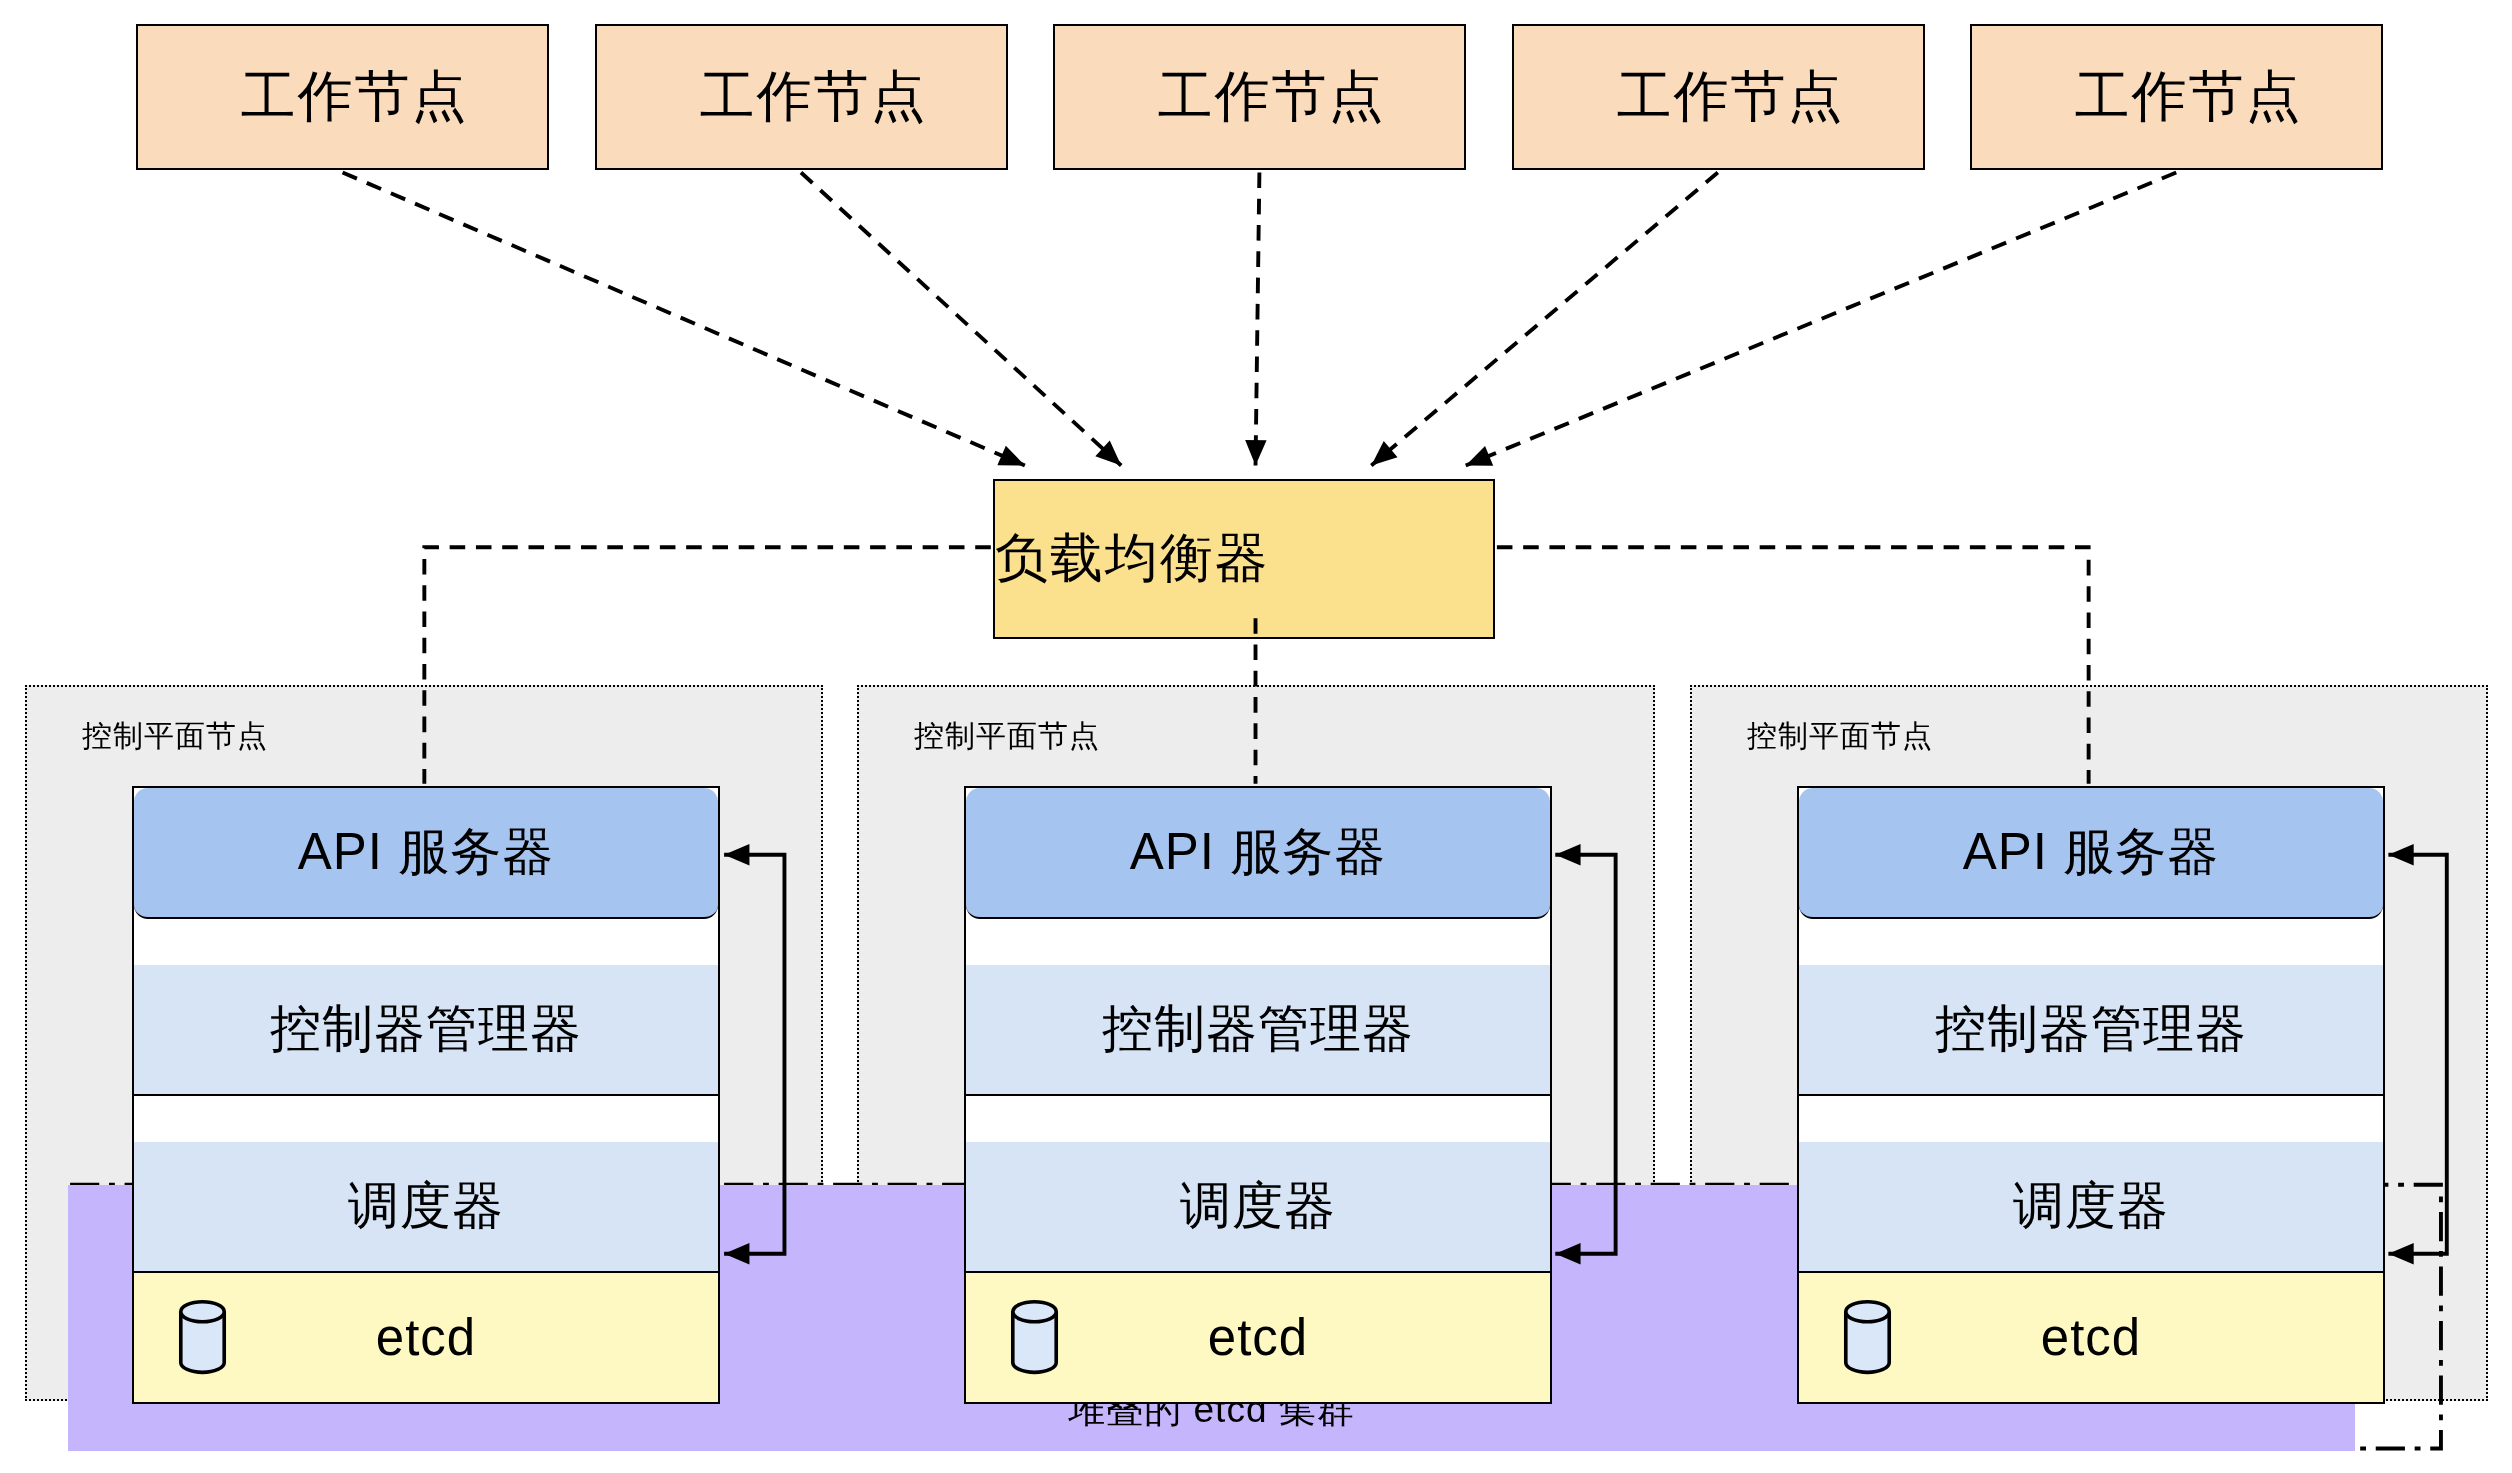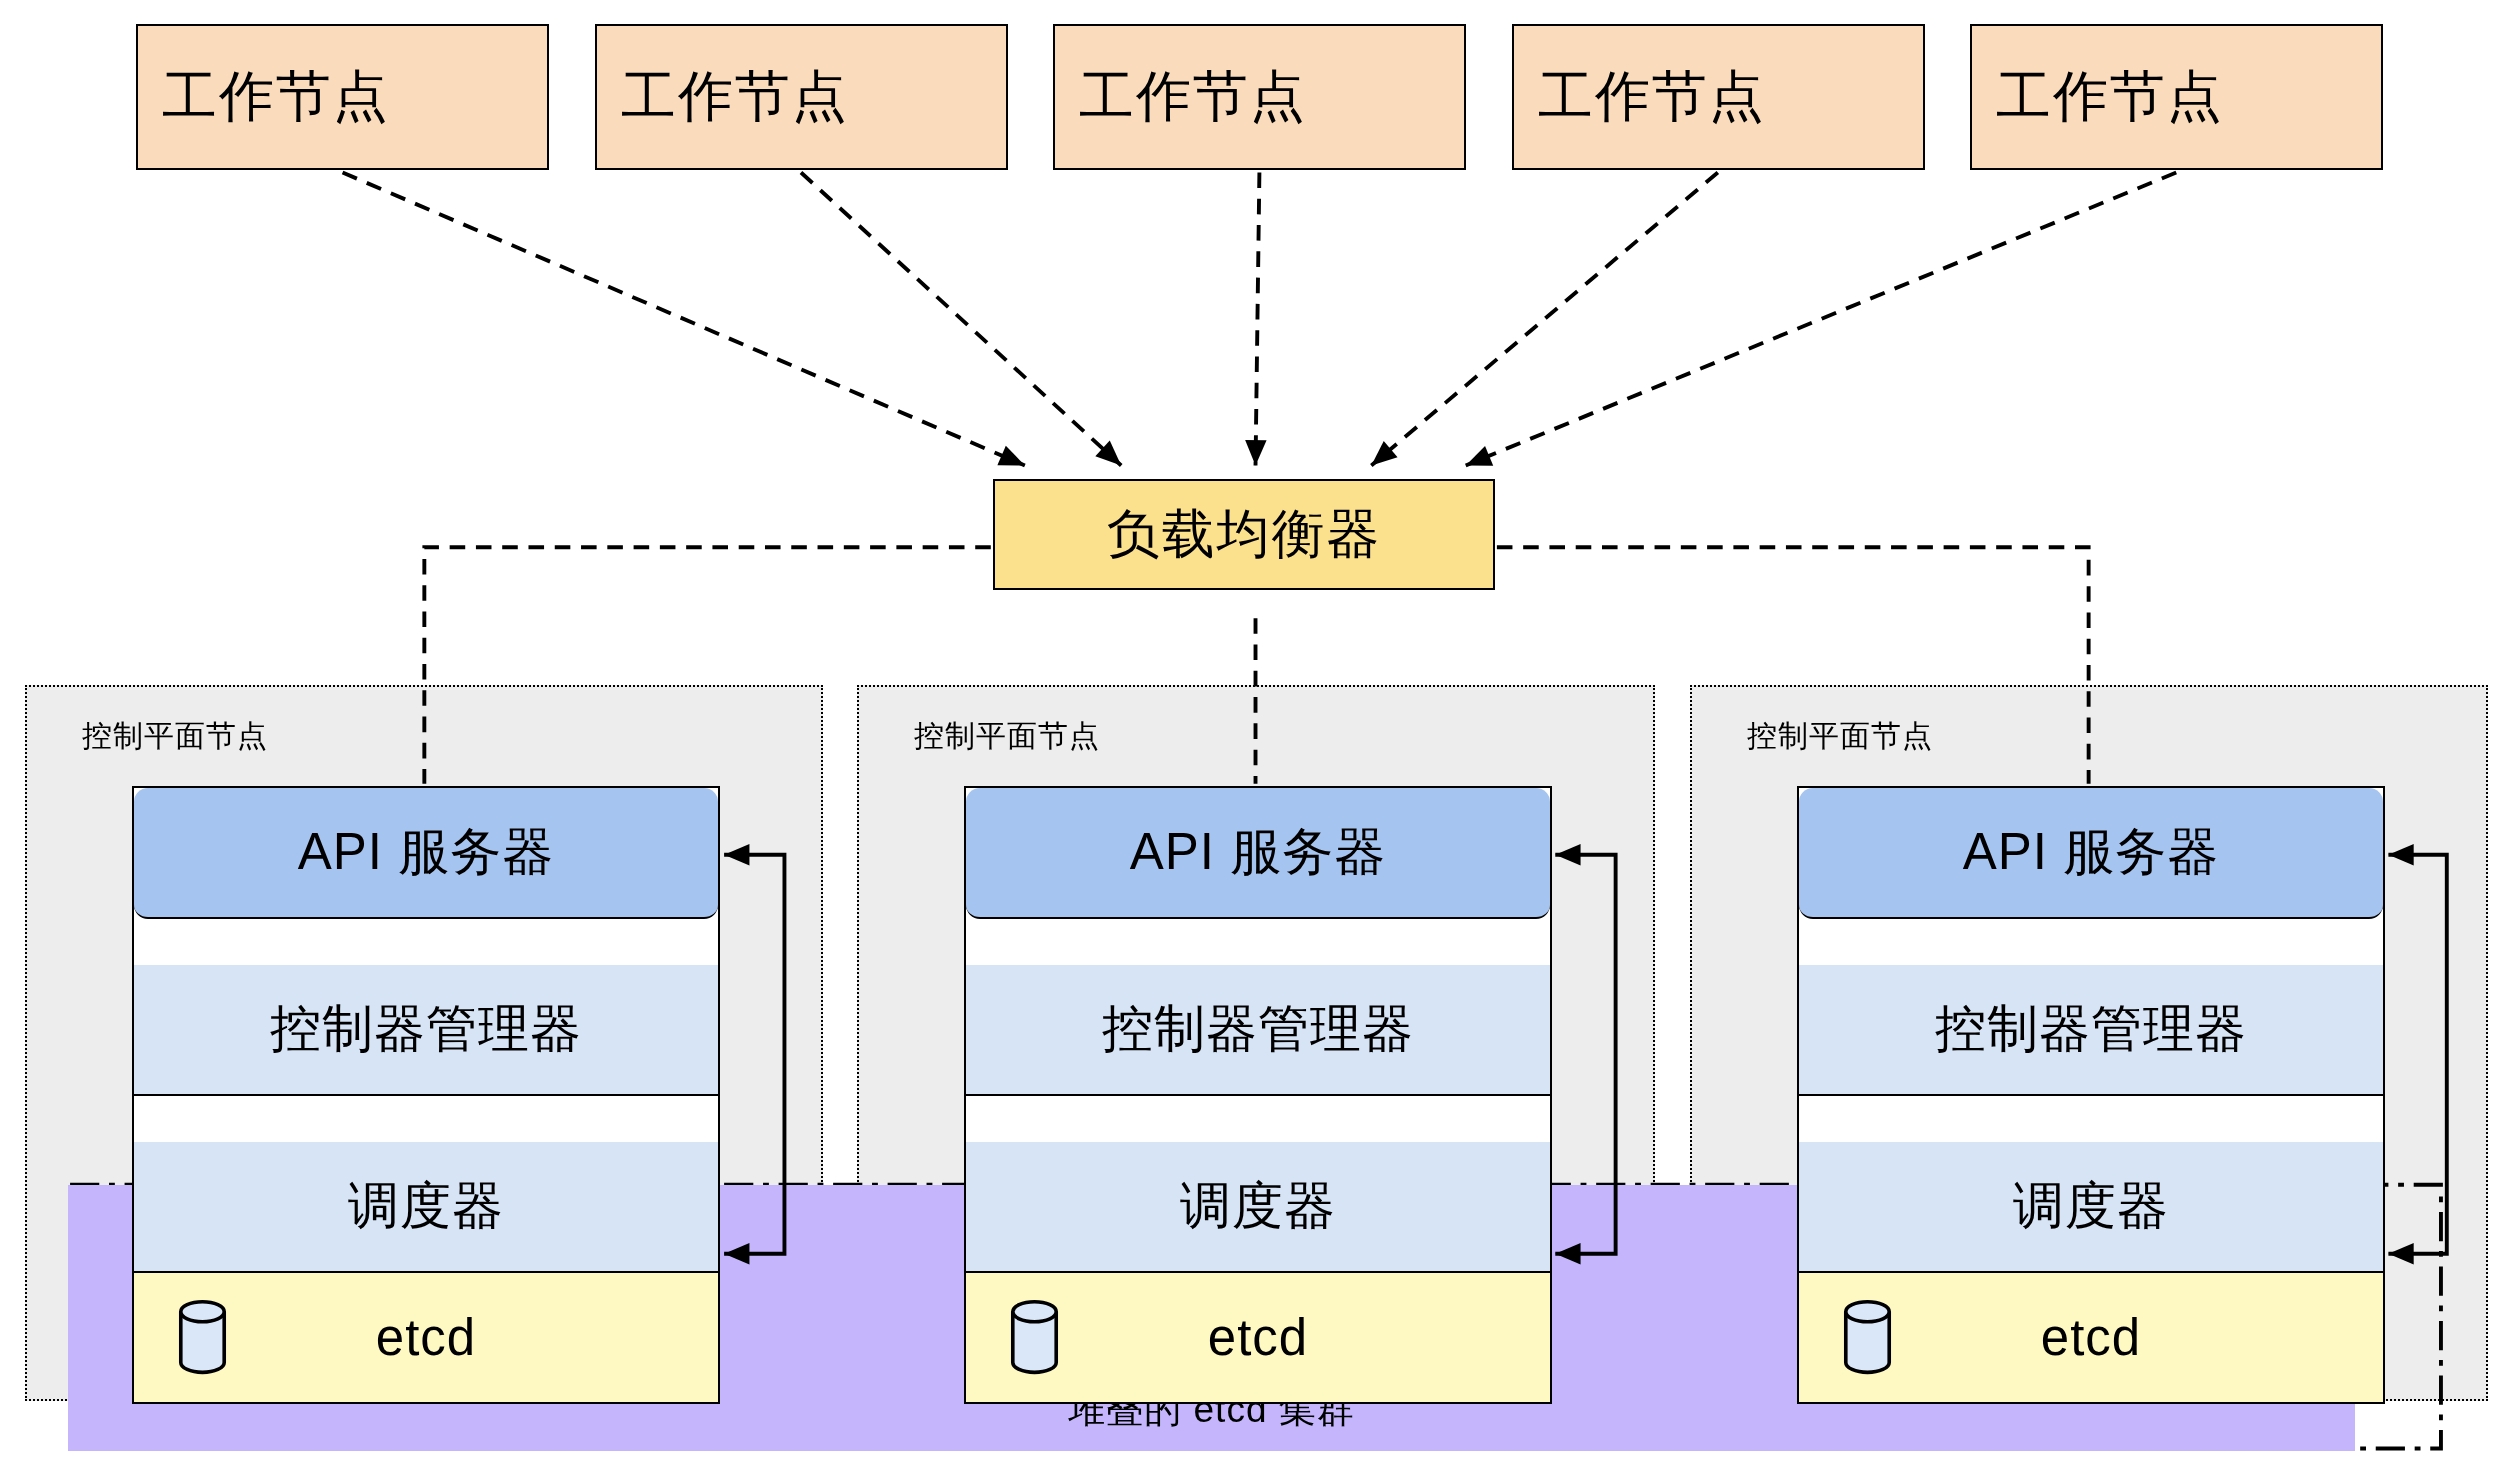--- a/index.html
+++ b/index.html
@@ -8,28 +8,28 @@
     width:2512px;height:1474px;
     background:#ffffff;
     font-family:"Liberation Sans","DejaVu Sans",sans-serif;
     color:#000;
     overflow:hidden;
   }
   
   .worker{
     position:absolute;top:24px;width:413px;height:146px;
     background:#fadcbc;border:2.9px solid #000;box-sizing:border-box;
+    display:flex;align-items:center;justify-content:center;
+    font-size:55px;letter-spacing:1.9px;z-index:3;padding-left:24px;
+  }
+  
+  .loadbalancer{
+    position:absolute;left:993px;top:479px;width:502px;height:160px;
+    background:#fbe08d;border:2.9px solid #000;box-sizing:border-box;
     display:flex;align-items:center;justify-content:flex-start;
-    font-size:55px;letter-spacing:1.9px;z-index:3;padding-left:24px;
-  }
-  
-  .loadbalancer{
-    position:absolute;left:993px;top:479px;width:502px;height:111px;
-    background:#fbe08d;border:2.9px solid #000;box-sizing:border-box;
-    display:flex;align-items:center;justify-content:center;
     font-size:53px;letter-spacing:1.9px;z-index:3;
   }
   
   .group{
     position:absolute;top:685px;height:716px;width:798px;
     background:#ededed;border:2.9px dotted #000;box-sizing:border-box;
     z-index:1;
   }
   .group-label{
     position:absolute;left:55px;top:29px;

